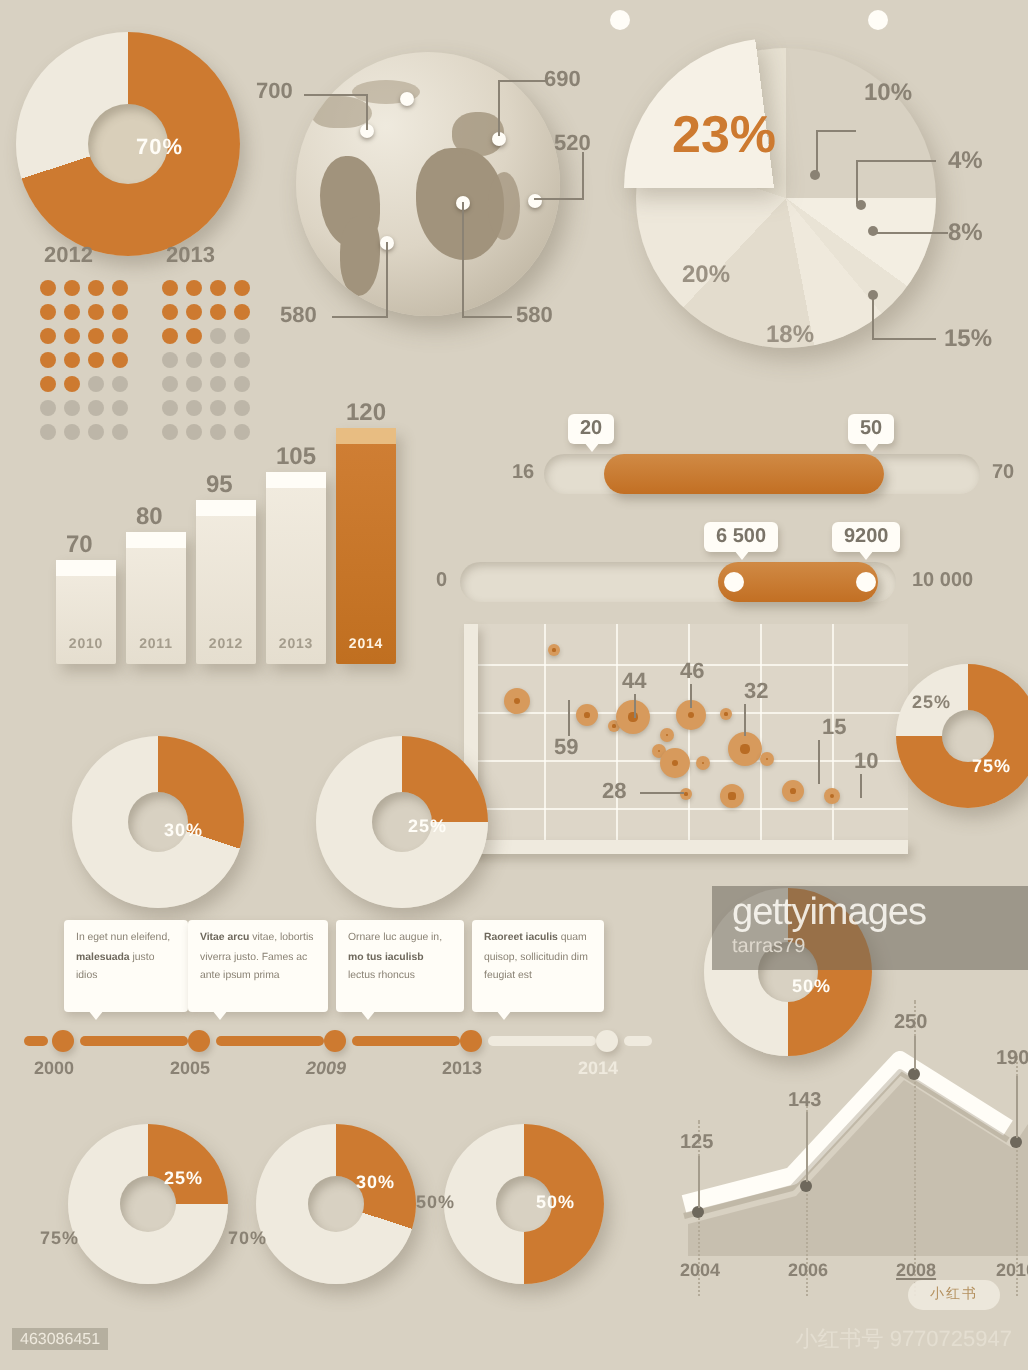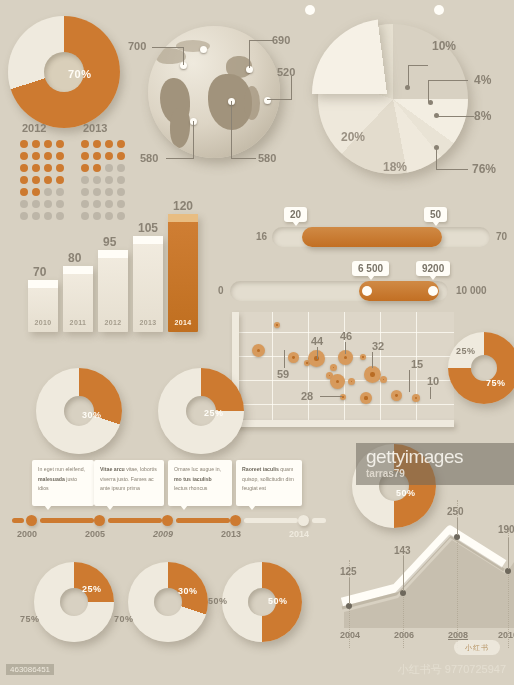--- a/index.html
+++ b/index.html
@@ -113,21 +113,21 @@
   .lyr{position:absolute;font-size:9px;font-weight:bold;color:#8a8274;}
   .vstem{position:absolute;width:1px;background:#a49c8c;}
   .dashcol{position:absolute;width:0;border-left:1px dotted #b4ab99;}
 
   
   .gettybar{position:absolute;left:356px;top:443px;width:158px;height:42px;
     background:rgba(110,104,92,.55);}
   .gettytxt{position:absolute;left:366px;top:446px;font-size:19px;font-weight:bold;
     color:#fffdf7;letter-spacing:-.5px;}
   .gettytxt span{font-weight:normal;opacity:.85;}
-  .gettysub{position:absolute;left:366px;top:468px;font-size:10px;color:#ded8cd;font-weight:bold;}
+  .gettysub{position:absolute;left:366px;top:468px;font-size:10px;color:#ded8cd;}
   .idtag{position:absolute;left:6px;top:664px;font-size:8px;color:#efeade;
     background:rgba(140,132,118,.45);padding:1px 4px;}
   .xhs{position:absolute;right:8px;top:662px;font-size:11px;color:#e7e1d4;opacity:.85;}
   .xhsbadge{position:absolute;right:14px;top:640px;width:46px;height:15px;border-radius:8px;
     background:#efeade;font-size:7px;color:#b08a55;text-align:center;line-height:15px;
     letter-spacing:1px;opacity:.9;}
   .bodytxt{position:absolute;left:434px;top:452px;width:76px;font-size:8.5px;
     line-height:1.55;color:#a29a89;}
 </style>
 </head>
@@ -275,41 +275,42 @@
          #efe9dc 50.4deg 79.2deg,
          #e3dccd 79.2deg 133.2deg,
          #eee8db 133.2deg 198deg,
          #e7e1d2 198deg 270deg,
          transparent 270deg 360deg);
          box-shadow:4px 6px 11px rgba(90,78,60,.25);"></div>
     <div class="slice" style="left:-6px;top:-5px;background:conic-gradient(from 270deg,
          #f6f1e6 0deg 82.8deg, transparent 82.8deg 360deg);
          filter:drop-shadow(3px 4px 6px rgba(90,78,60,.3));"></div>
   </div>
+  <div class="pieval" style="left:336px;top:52px;font-size:26px;color:#cd7a30;">23%</div>
   <div class="pieval" style="left:341px;top:130px;font-size:12px;color:#9a9183;">20%</div>
   <div class="pieval" style="left:383px;top:160px;font-size:12px;color:#9a9183;">18%</div>
 
   <div class="leader" style="left:408px;top:65px;width:1px;height:24px;"></div>
   <div class="leader" style="left:408px;top:65px;width:20px;height:1px;"></div>
   <div class="pin" style="left:405px;top:85px;width:5px;height:5px;background:#8a8274;box-shadow:none;"></div>
   <div class="pieval" style="left:432px;top:39px;font-size:12px;color:#8a8274;">10%</div>
 
   <div class="leader" style="left:428px;top:80px;width:1px;height:22px;"></div>
   <div class="leader" style="left:428px;top:80px;width:40px;height:1px;"></div>
   <div class="pin" style="left:428px;top:100px;width:5px;height:5px;background:#8a8274;box-shadow:none;"></div>
   <div class="pieval" style="left:474px;top:73px;font-size:12px;color:#8a8274;">4%</div>
 
   <div class="leader" style="left:436px;top:116px;width:38px;height:1px;"></div>
   <div class="pin" style="left:434px;top:113px;width:5px;height:5px;background:#8a8274;box-shadow:none;"></div>
   <div class="pieval" style="left:474px;top:109px;font-size:12px;color:#8a8274;">8%</div>
 
   <div class="leader" style="left:436px;top:148px;width:1px;height:22px;"></div>
   <div class="leader" style="left:436px;top:169px;width:32px;height:1px;"></div>
   <div class="pin" style="left:434px;top:145px;width:5px;height:5px;background:#8a8274;box-shadow:none;"></div>
-  <div class="pieval" style="left:472px;top:162px;font-size:12px;color:#8a8274;">76%</div>
+  <div class="pieval" style="left:472px;top:162px;font-size:12px;color:#8a8274;">15%</div>
 
   <div class="sld-end" style="left:256px;top:231px;text-align:right;">16</div>
   <div class="sld-track" style="left:272px;top:227px;width:218px;"></div>
   <div class="sld-fill" style="left:302px;top:227px;width:140px;"></div>
   <div class="knob" style="left:305px;"></div>
   <div class="knob" style="left:434px;"></div>
   <div class="bub" style="left:284px;top:207px;">20</div>
   <div class="bub" style="left:424px;top:207px;">50</div>
   <div class="sld-end" style="left:496px;top:231px;">70</div>
 

